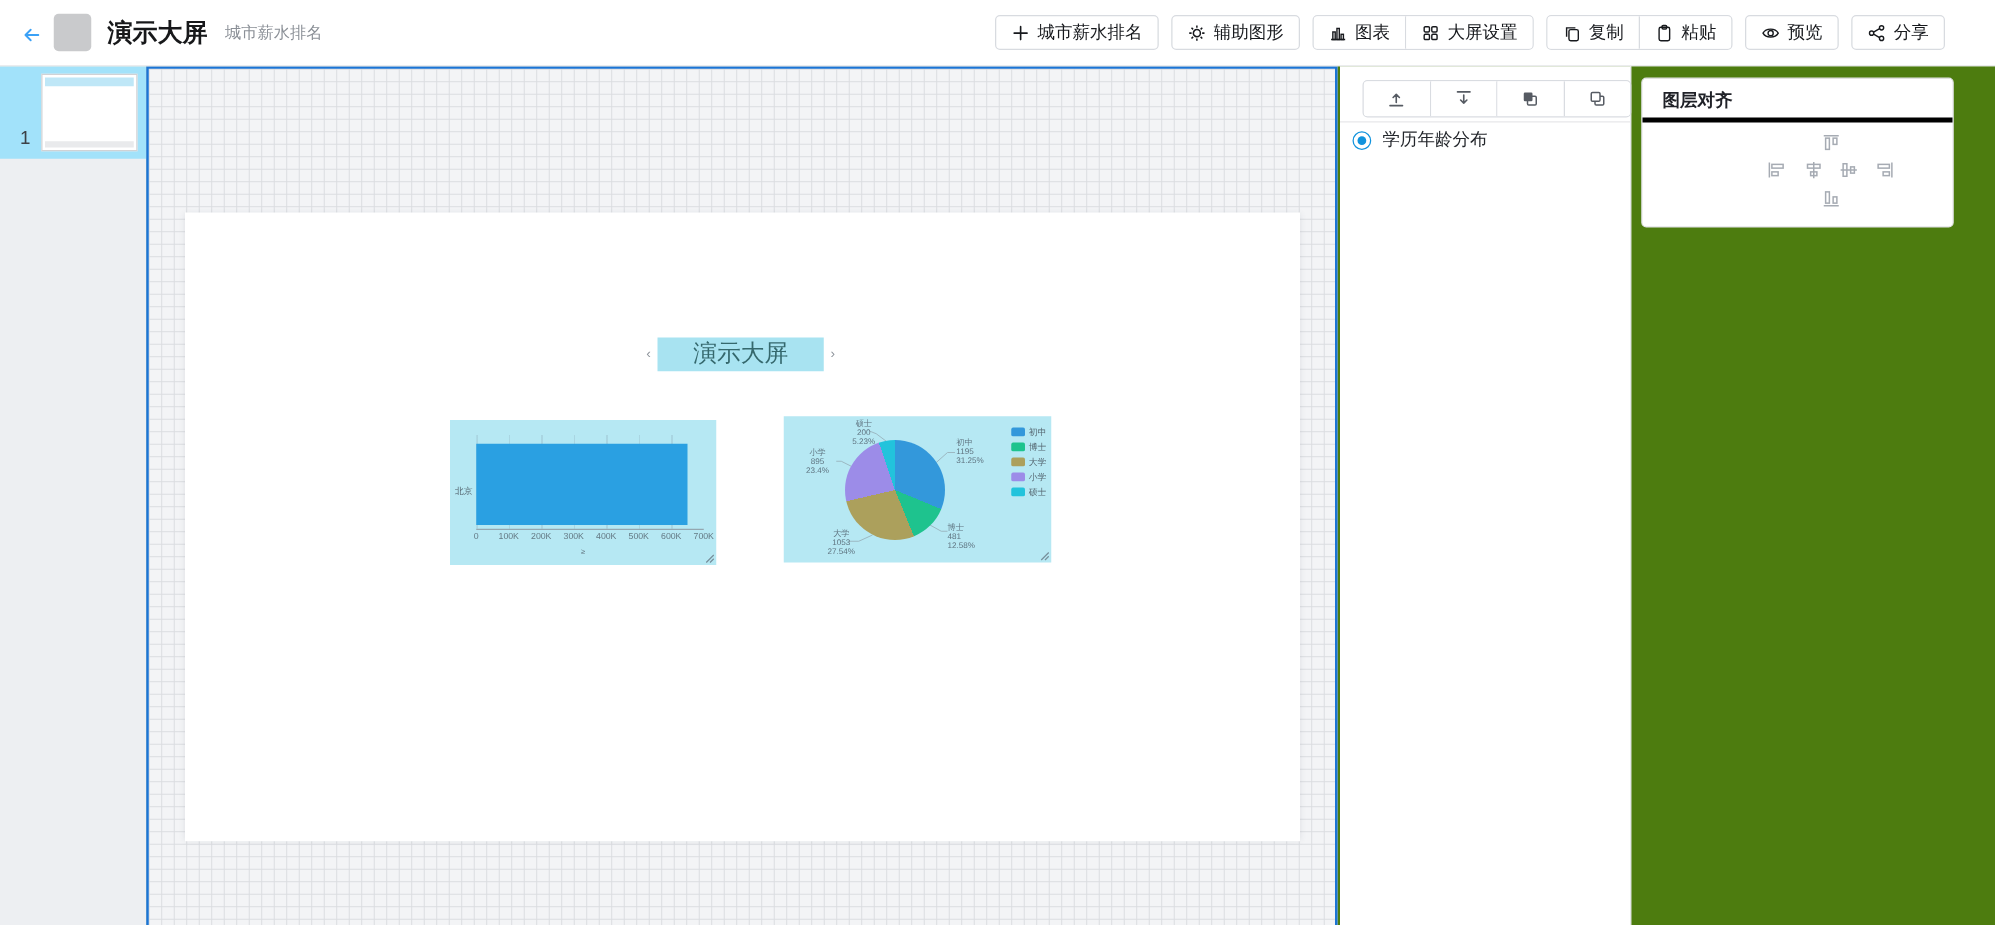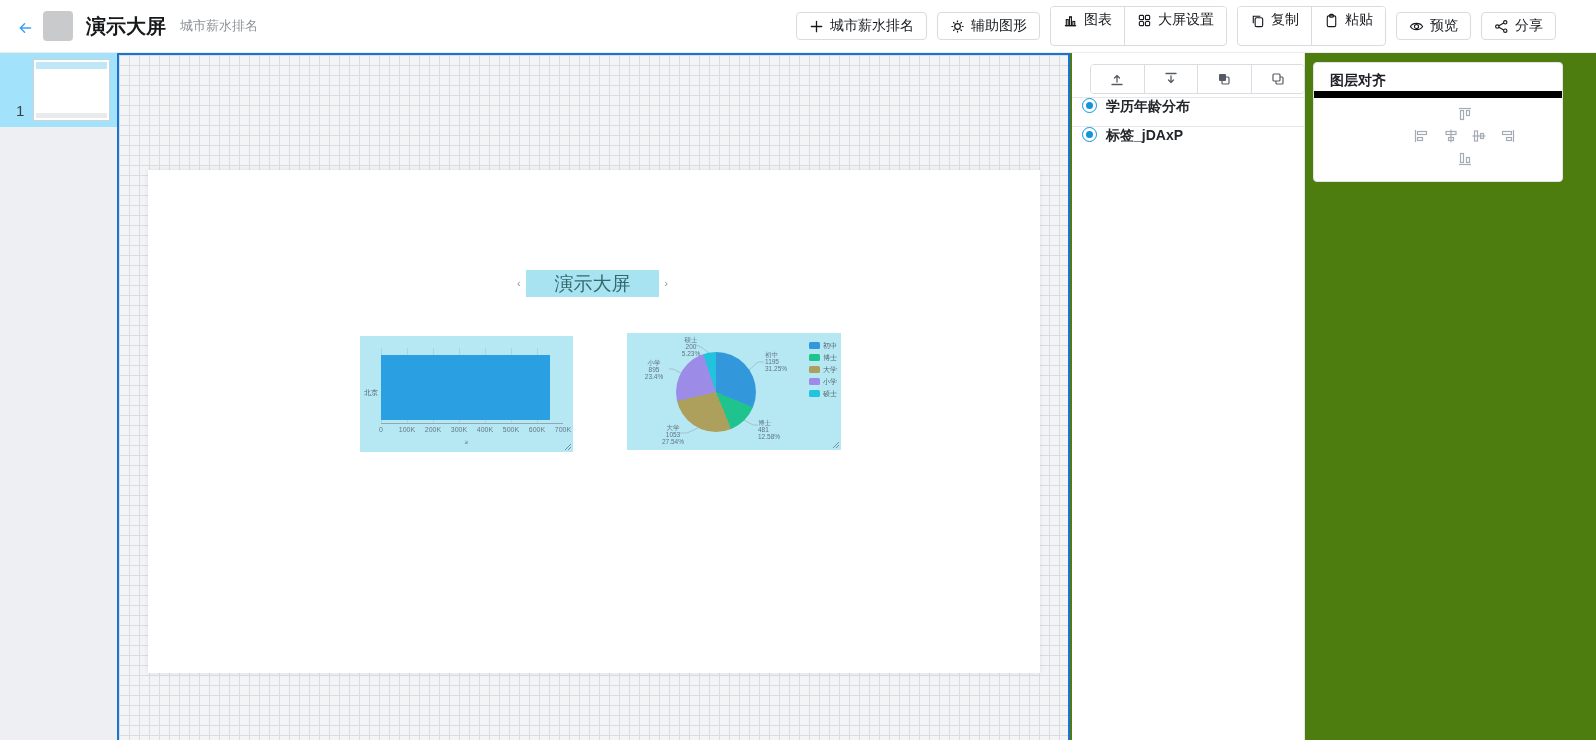--- a/index.html
+++ b/index.html
@@ -13,21 +13,21 @@
   .topbar .left { display:flex; align-items:center; height:100%; }
   .back-btn { width:30px; height:30px; margin-left:10px; border:none; background:transparent; cursor:pointer;
               display:flex; align-items:center; justify-content:center; }
   .cover { width:30px; height:30px; margin-left:3px; background:#c9cacc; border-radius:4px; }
   .title { margin-left:13px; font-size:20px; font-weight:bold; color:#17181a; }
   .subtitle { margin-left:14px; font-size:13px; color:#8b9097; }
   .topbar .right { display:flex; align-items:center; gap:10px; padding-right:40px; }
   .tb-btn { display:inline-flex; align-items:center; gap:6px; height:28px; padding:0 12px;
             border:1px solid #d8dbe0; border-radius:4px; background:#fff; font-size:14px; color:#17191d; cursor:pointer;
             font-family:inherit; white-space:nowrap; }
-  .tb-group { display:inline-flex; align-items:stretch; border:1px solid #d8dbe0; border-radius:4px; height:40px; overflow:hidden; }
+  .tb-group { display:inline-flex; align-items:stretch; border:1px solid #d8dbe0; border-radius:4px; height:28px; overflow:hidden; }
   .tb-group .tb-btn { border:none; border-radius:0; height:26px; }
   .tb-group .sep { width:1px; background:#d8dbe0; }
   .tb-icon { display:inline-flex; width:15px; height:15px; }
 
   
   .pages { position:absolute; left:0; top:53px; width:117px; height:687px; background:#edeff2; }
   .page-item { position:relative; width:117px; height:74px; background:#a2e2fa; cursor:pointer; }
   .page-num { position:absolute; left:16px; bottom:8px; font-size:15px; color:#3c4146; }
   .page-thumb { position:absolute; left:33px; top:6px; width:77px; height:62px; background:#fff; border:1px solid #d0d2d5; }
   .page-thumb .t-top { position:absolute; left:2px; right:2px; top:2px; height:7px; background:#bfe7f7; }
@@ -78,31 +78,31 @@
   .rz-handle { position:absolute; right:1px; bottom:1px; cursor:nwse-resize; }
 
   
   .layers { position:absolute; left:1072px; top:53px; width:233px; height:687px; background:#fff;
             border-right:1px solid #e5e6e9; }
   .layer-toolbar { position:absolute; left:18px; top:11px; width:215px; height:30px; border:1px solid #d9dce1;
                    border-radius:4px; display:flex; align-items:stretch; overflow:hidden; }
   .layer-toolbar button { flex:1; border:none; background:#fff; display:flex; align-items:center; justify-content:center; cursor:pointer; }
   .layer-toolbar .sep { width:1px; background:#d9dce1; }
   .layer-list { position:absolute; left:0; top:44px; width:100%; }
-  .layer-item { height:29px; border-top:1px solid #e7e8ea; display:flex; padding-left:10px; cursor:pointer;font-weight:bold; }
+  .layer-item { height:29px; border-top:1px solid #e7e8ea; display:flex; align-items:center; padding-left:10px; cursor:pointer; }
   .radio { width:15px; height:15px; border:1.5px solid #1193dd; border-radius:50%; background:#fff;
            display:flex; align-items:center; justify-content:center; flex:0 0 auto; cursor:pointer; }
   .radio::after { content:""; width:7px; height:7px; border-radius:50%; background:#1193dd; }
   .layer-label { margin-left:9px; font-size:14px; color:#23262b; }
 
   
   .align-panel { position:absolute; left:1313px; top:62px; width:250px; height:120px; background:#fff;
                  border:1px solid #e3e4e7; border-radius:4px; }
   .ap-header { height:35px; line-height:35px; padding-left:16px; font-size:14px; font-weight:bold; color:#202228;
-               border-bottom:7px solid #000000; }
+               border-bottom:4px solid #000000; }
   .ap-body { position:relative; height:83px; }
   .ap-btn { position:absolute; width:20px; height:20px; border:none; background:transparent; cursor:pointer;
             display:flex; align-items:center; justify-content:center; }
   .ap-top    { left:141px; top:6px; }
   .ap-left   { left:97px;  top:28px; }
   .ap-hcent  { left:127px; top:28px; }
   .ap-vmid   { left:155px; top:28px; }
   .ap-right  { left:184px; top:28px; }
   .ap-bottom { left:141px; top:51px; }
   svg.ic { display:block; }
@@ -348,24 +348,20 @@
               <rect x="3" y="3" width="7" height="7" rx="1" fill="#fff" stroke="#565b63" stroke-width="1.2"></rect>
             </svg>
         </span>
       </button>
     </div>
     <div class="layer-list">
       <div class="layer-item">
         <span class="radio"></span>
         <span class="layer-label">学历年龄分布</span>
       </div>
-      <div class="layer-item">
-        <span class="radio"></span>
-        <span class="layer-label">标签_jDAxP</span>
-      </div>
     </div>
   </section>
 
   <section class="align-panel">
     <div class="ap-header">图层对齐</div>
     <div class="ap-body">
       <button class="ap-btn ap-top">
         <span>
           <svg class="ic" width="16" height="16" viewBox="0 0 16 16" fill="none" stroke="#a6abb3" stroke-width="1.2">
               <path d="M2 2.5H14"></path>

